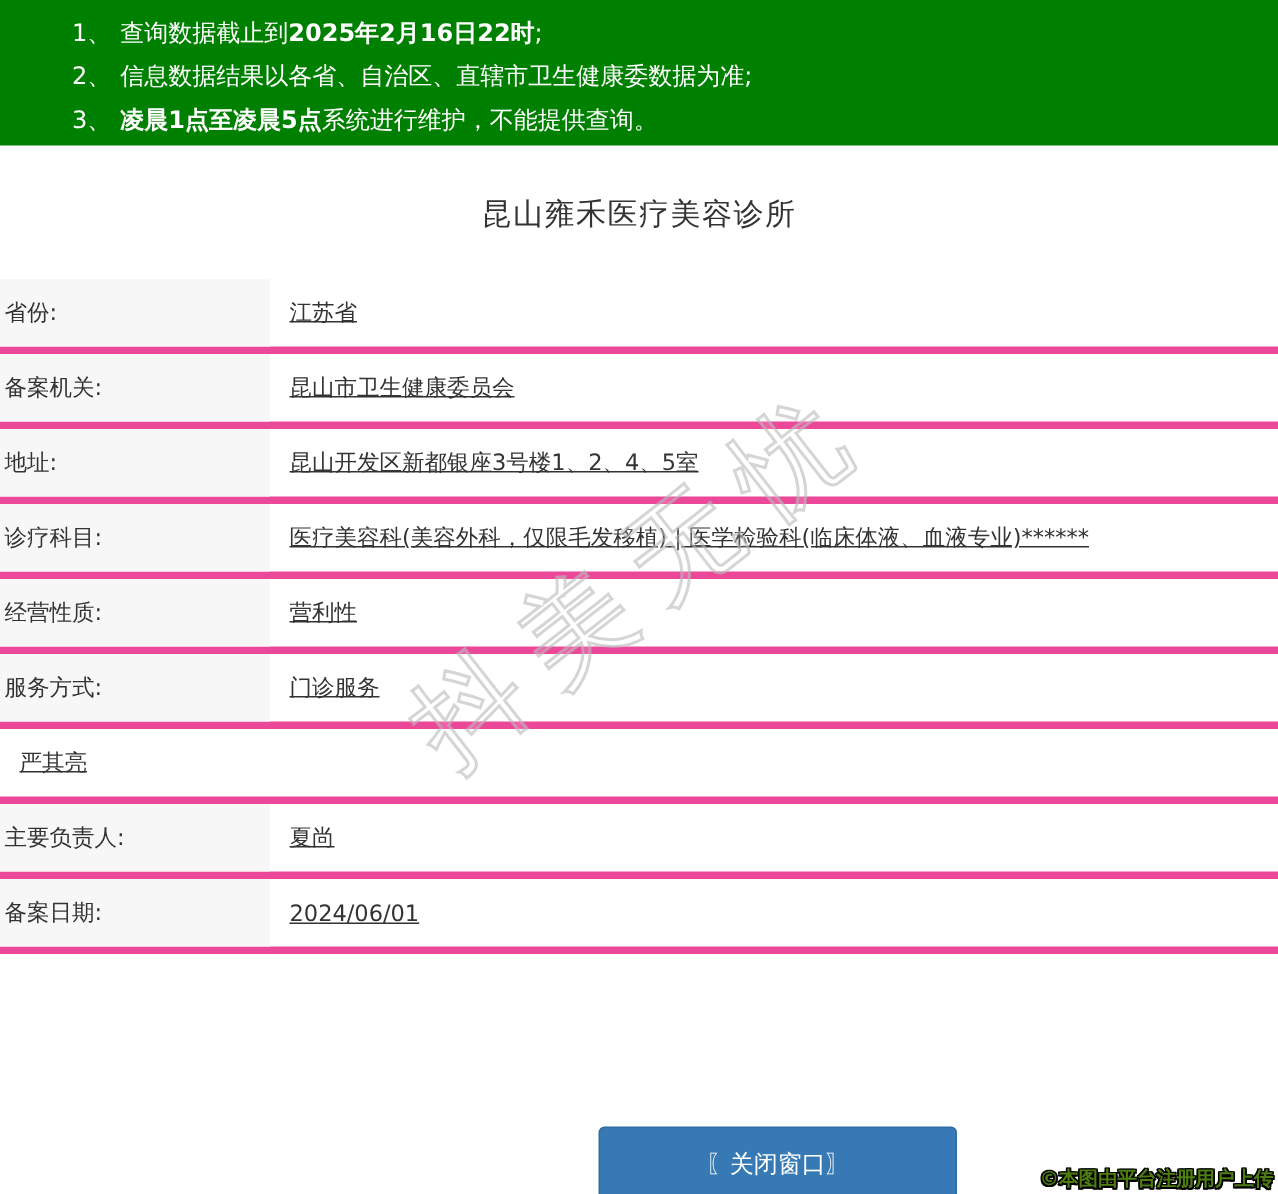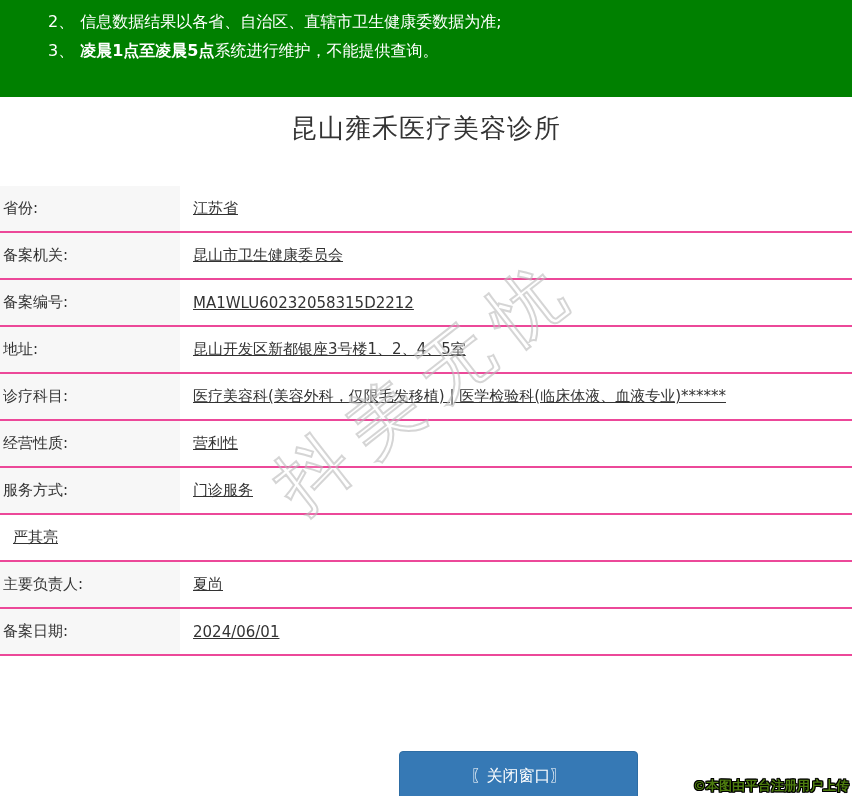--- a/index.html
+++ b/index.html
@@ -29,40 +29,40 @@
     font-size: 16px;
     line-height: 29px;
     white-space: nowrap;
   }
   .banner-line .num { margin-right: 6px; }
   .banner-line b { font-weight: bold; }
 
   
   .title {
     text-align: center;
-    font-size: 26px;
+    font-size: 20px;
     color: #333333;
-    margin-top: 10px;
+    margin-top: 24px;
     height: 42px;
     line-height: 42px;
     letter-spacing: 1px;
   }
 
   
   .info-table {
     position: absolute;
     top: 186px;
     left: 0;
     width: 852px;
   }
   .info-row {
     display: flex;
     align-items: stretch;
     height: 45px;
-    border-bottom: 2px solid #ec4899;
+    border-bottom: 5px solid #ec4899;
     font-size: 15px;
     color: #333333;
   }
   .info-row .cell {
     display: flex;
     align-items: center;
   }
   .info-row .label {
     width: 180px;
     box-sizing: border-box;
@@ -125,38 +125,35 @@
       -1px  0   0 #000, 1px  0   0 #000;
     z-index: 6;
   }
 </style>
 </head>
 <body>
 
 <div class="page">
 
   <div class="banner" id="banner">
+      <div class="banner-line"><span class="num">1、</span><span>查询数据截止到</span><b>2025年2月16日22时</b><span>;</span></div>
       <div class="banner-line"><span class="num">2、</span><span>信息数据结果以各省、自治区、直辖市卫生健康委数据为准;</span></div>
       <div class="banner-line"><span class="num">3、</span><b>凌晨1点至凌晨5点</b><span>系统进行维护，不能提供查询。</span></div>
     </div>
 
   <div class="title">昆山雍禾医疗美容诊所</div>
 
   <div class="info-table" id="info-table">
       <div class="info-row">
         <div class="cell label">省份:</div>
         <div class="cell value">江苏省</div>
       </div>
       <div class="info-row">
         <div class="cell label">备案机关:</div>
         <div class="cell value">昆山市卫生健康委员会</div>
-      </div>
-      <div class="info-row">
-        <div class="cell label">备案编号:</div>
-        <div class="cell value">MA1WLU60232058315D2212</div>
       </div>
       <div class="info-row">
         <div class="cell label">地址:</div>
         <div class="cell value">昆山开发区新都银座3号楼1、2、4、5室</div>
       </div>
       <div class="info-row">
         <div class="cell label">诊疗科目:</div>
         <div class="cell value">医疗美容科(美容外科，仅限毛发移植) | 医学检验科(临床体液、血液专业)******</div>
       </div>
       <div class="info-row">

